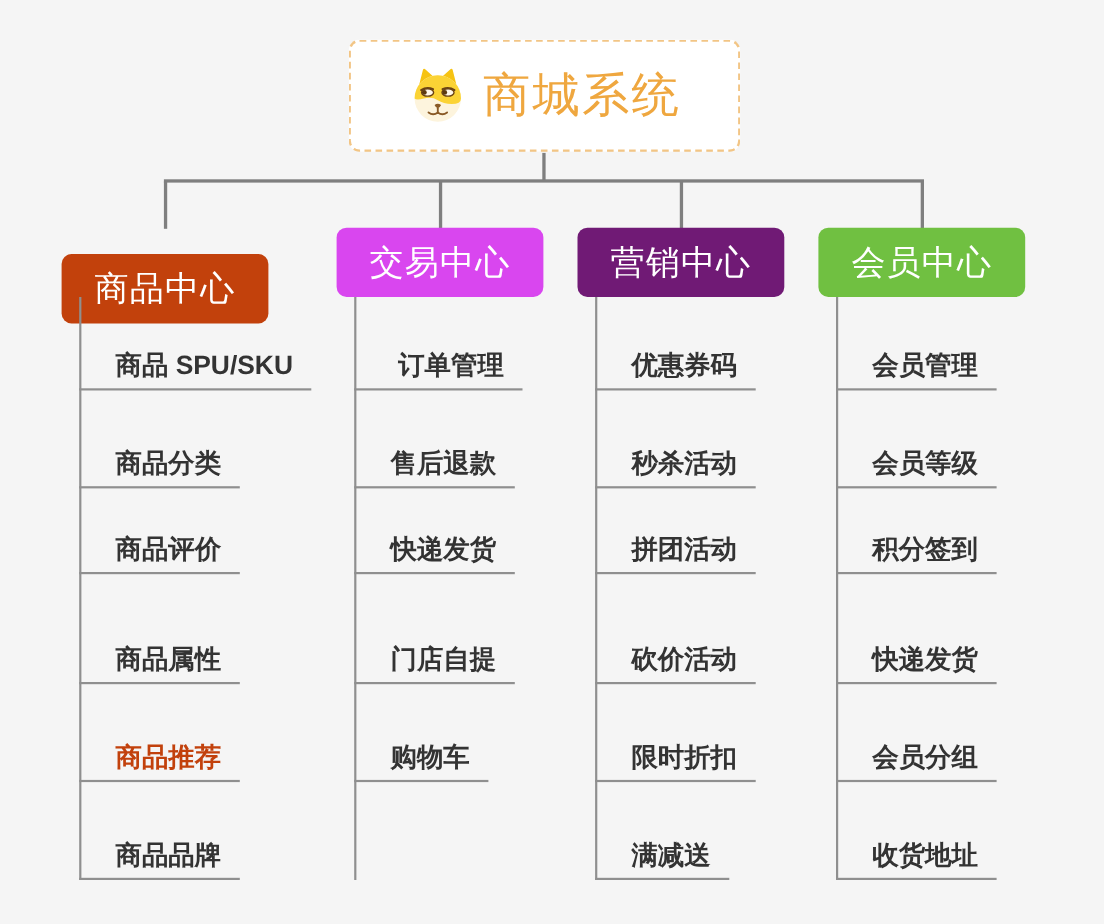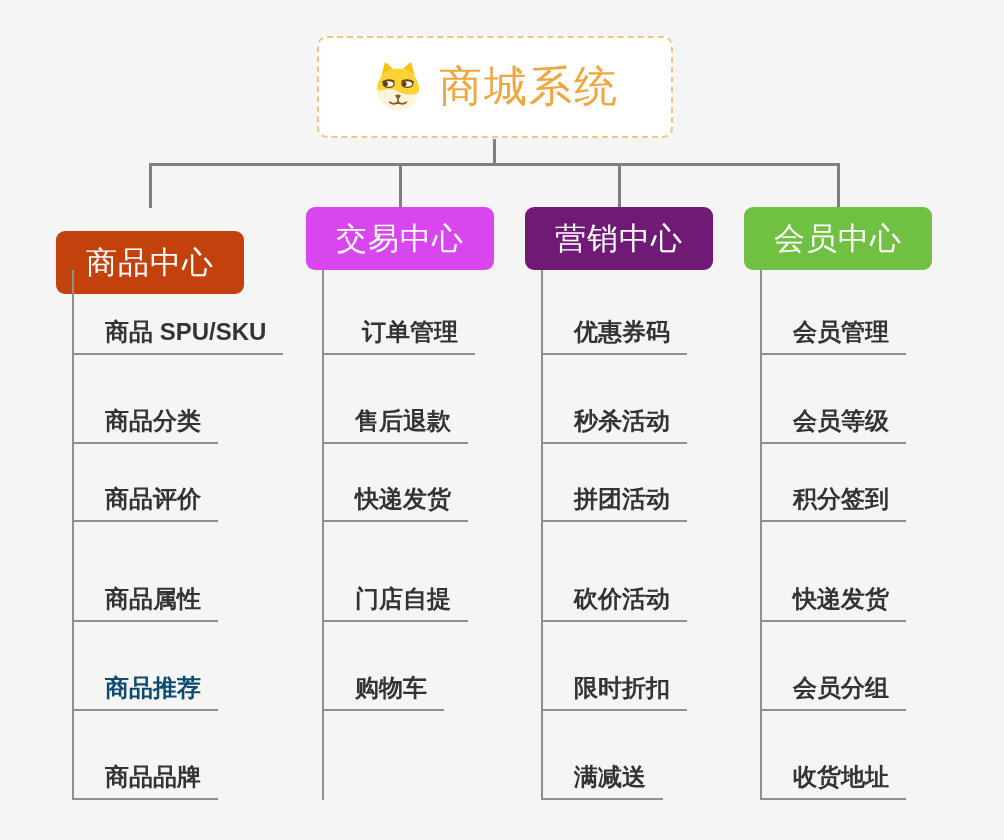--- a/index.html
+++ b/index.html
@@ -125,21 +125,21 @@
     </div>
   <div class="leaf c0 r1" style="border-bottom-color: rgb(143, 143, 143); color: rgb(51, 51, 51);">
       <span>商品分类</span>
     </div>
   <div class="leaf c0 r2" style="border-bottom-color: rgb(143, 143, 143); color: rgb(51, 51, 51);">
       <span>商品评价</span>
     </div>
   <div class="leaf c0 r3" style="border-bottom-color: rgb(143, 143, 143); color: rgb(51, 51, 51); justify-content: center;">
       <span>商品属性</span>
     </div>
-  <div class="leaf c0 r4" style="border-bottom-color: rgb(143, 143, 143); color: #0c4a6e;">
+  <div class="leaf c0 r4" style="border-bottom-color: rgb(143, 143, 143); color: #c2410c;">
       <span>商品推荐</span>
     </div>
   <div class="leaf c0 r5" style="border-bottom-color: rgb(143, 143, 143); color: rgb(51, 51, 51);">
       <span>商品品牌</span>
     </div>
 
   <div class="leaf c1 r0" style="border-bottom-color: rgb(143, 143, 143); color: rgb(51, 51, 51); padding-left: 40px;">
       <span>订单管理</span>
     </div>
   <div class="leaf c1 r1" style="border-bottom-color: rgb(143, 143, 143); color: rgb(51, 51, 51);">

